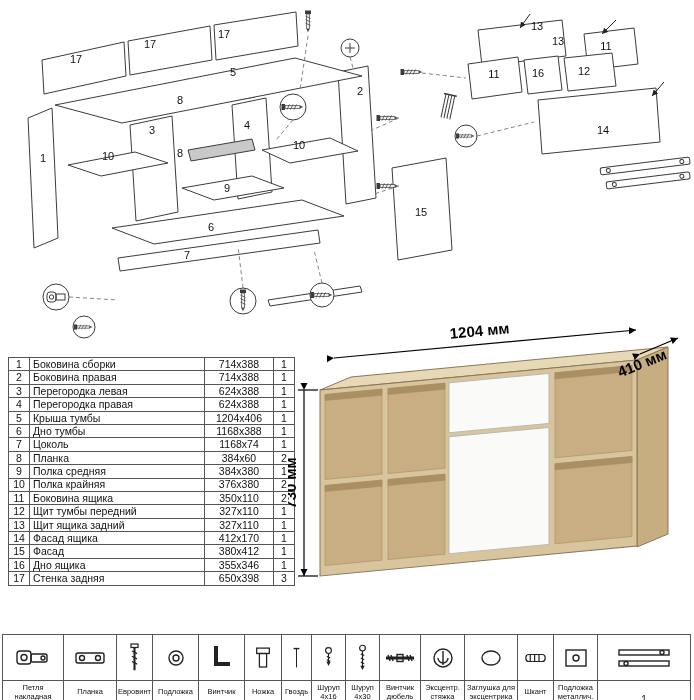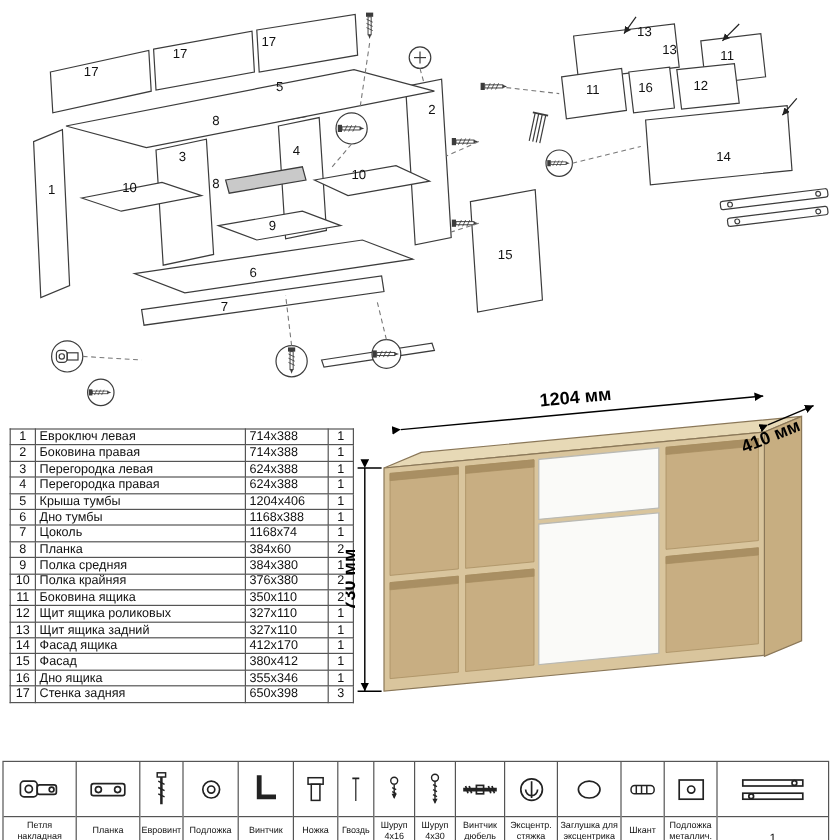--- a/index.html
+++ b/index.html
@@ -12,21 +12,21 @@
   #diagram .dash{stroke:#777;stroke-width:0.9;stroke-dasharray:4 3;fill:none;}
   #diagram .arr{stroke:#222;stroke-width:1;fill:none;}
   #render{position:absolute;left:288px;top:318px;}
   #render .dim{stroke:#000;stroke-width:1.2;fill:none;}
   #render text{font:bold 15px "Liberation Sans",sans-serif;fill:#000;text-anchor:middle;}
   #parts{position:absolute;left:8px;top:357px;border-collapse:collapse;
          font-size:10.5px;color:#111;}
   #parts td{border:1px solid #555;height:12.4px;padding:0 3px;line-height:1;white-space:nowrap;}
   #parts .c-num{width:14px;text-align:center;}
   #parts .c-name{width:168px;}
-  #parts .c-size{width:62px;}
+  #parts .c-size{width:62px;text-align:center;}
   #parts .c-qty{width:14px;text-align:center;}
   #hw-title{position:absolute;top:596px;left:100px;width:594px;text-align:center;
             font-family:"Liberation Serif",serif;font-size:13.5px;}
   #hw{position:absolute;left:2px;top:634px;width:689px;height:85px;display:grid;
       grid-template-columns:60px 53px 36px 46px 46px 37px 30px 34px 34px 41px 44px 53px 36px 44px 1fr;
       border:1px solid #555;box-sizing:border-box;}
   .hw-col{border-left:1px solid #555;display:flex;flex-direction:column;min-width:0;}
   .hw-col:first-child{border-left:none;}
   .hw-icon{height:45px;display:flex;align-items:center;justify-content:center;
            border-bottom:1px solid #555;}
@@ -173,21 +173,21 @@
     <text x="494" y="78">11</text>
     <text x="538" y="77">16</text>
     <text x="584" y="75">12</text>
     <text x="603" y="134">14</text>
   </svg>
 
   <table id="parts">
     <tbody>
       <tr>
           <td class="c-num">1</td>
-          <td class="c-name">Евроключ левая</td>
+          <td class="c-name">Боковина сборки</td>
           <td class="c-size">714x388</td>
           <td class="c-qty">1</td>
         </tr>
       <tr>
           <td class="c-num">2</td>
           <td class="c-name">Боковина правая</td>
           <td class="c-size">714x388</td>
           <td class="c-qty">1</td>
         </tr>
       <tr>
@@ -239,21 +239,21 @@
           <td class="c-qty">2</td>
         </tr>
       <tr>
           <td class="c-num">11</td>
           <td class="c-name">Боковина ящика</td>
           <td class="c-size">350x110</td>
           <td class="c-qty">2</td>
         </tr>
       <tr>
           <td class="c-num">12</td>
-          <td class="c-name">Щит ящика роликовых</td>
+          <td class="c-name">Щит тумбы передний</td>
           <td class="c-size">327x110</td>
           <td class="c-qty">1</td>
         </tr>
       <tr>
           <td class="c-num">13</td>
           <td class="c-name">Щит ящика задний</td>
           <td class="c-size">327x110</td>
           <td class="c-qty">1</td>
         </tr>
       <tr>

